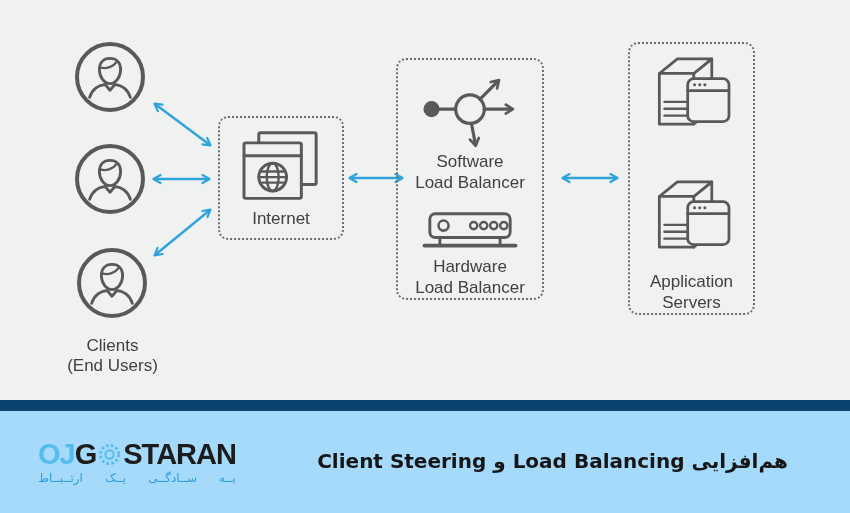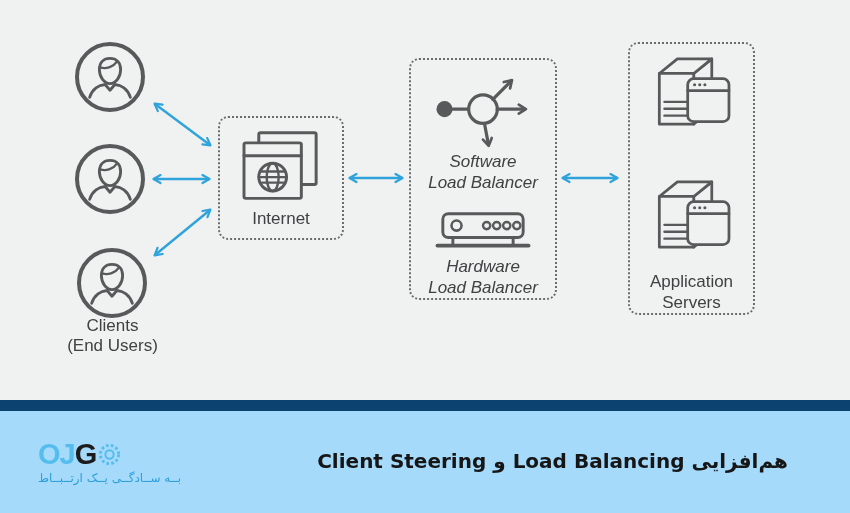--- a/index.html
+++ b/index.html
@@ -80,38 +80,38 @@
       <path class="st" d="M12 58c3-9.5 10.5-14 17.5-14.5l5.5 6.5 5.5-6.5c7 .5 14.5 5 17.5 14.5"></path>
     </svg>
   </div>
   <div class="client" style="left:77px;top:248px;">
     <svg viewBox="0 0 70 70">
       <path class="st" d="M35 14c-7.5 0-12 5-12 12.5 0 8.5 5.5 16 12 16s12-7.5 12-16C47 19 42.5 14 35 14z"></path>
       <path class="st" style="stroke-width:2.6" d="M24.5 24.5c6.5 1.5 14.5-1 18-6.5"></path>
       <path class="st" d="M12 58c3-9.5 10.5-14 17.5-14.5l5.5 6.5 5.5-6.5c7 .5 14.5 5 17.5 14.5"></path>
     </svg>
   </div>
-  <div class="abs lbl" style="left:25px;top:316px;width:175px;">Clients
+  <div class="abs lbl" style="left:25px;top:336px;width:175px;">Clients
 (End Users)</div>
 
   <div class="dotted-box" style="left:218px;top:116px;width:122px;height:120px;">
     <svg style="margin-top:11px;" width="86" height="74" viewBox="0 0 90 80">
       <rect class="st" x="21" y="4" width="62" height="56" rx="2"></rect>
       <rect class="st st-fill" x="5" y="15" width="62" height="60" rx="2"></rect>
       <line class="st" x1="5" y1="29" x2="67" y2="29"></line>
       <circle class="st" cx="36" cy="52" r="15"></circle>
       <ellipse class="st" style="stroke-width:2.6" cx="36" cy="52" rx="6.5" ry="15"></ellipse>
       <line class="st" style="stroke-width:2.6" x1="24" y1="46" x2="48" y2="46"></line>
       <line class="st" style="stroke-width:2.6" x1="21" y1="52" x2="51" y2="52"></line>
       <line class="st" style="stroke-width:2.6" x1="24.5" y1="58" x2="47.5" y2="58"></line>
     </svg>
     <div class="lbl" style="margin-top:6px;text-align:center;">Internet</div>
   </div>
 
-  <div class="dotted-box" style="left:409px;top:58px;width:144px;height:238px;font-style:italic;">
+  <div class="dotted-box" style="left:396px;top:58px;width:144px;height:238px;">
     <svg style="margin-top:8px;" width="106" height="86" viewBox="0 0 112 92">
       <circle class="st-solid" cx="13" cy="46" r="9"></circle>
       <line class="st" style="stroke-width:3.6" x1="22" y1="46" x2="39" y2="46"></line>
       <circle class="st st-fill" style="stroke-width:3.6" cx="56" cy="46" r="16"></circle>
       <line class="st" style="stroke-width:3.6" x1="67" y1="35" x2="87" y2="15" marker-end="url(#gh-end)"></line>
       <line class="st" style="stroke-width:3.6" x1="72" y1="46" x2="102" y2="46" marker-end="url(#gh-end)"></line>
       <line class="st" style="stroke-width:3.6" x1="58" y1="64" x2="62" y2="85" marker-end="url(#gh-end)"></line>
     </svg>
     <div class="lbl" style="margin-top:2px;">Software
 Load Balancer</div>
@@ -165,19 +165,20 @@
 
   <div class="abs" id="footer">
     <div id="logo-block">
       <div id="logo-line">
         <span class="logo-blue-txt">OJ</span>
           <span class="logo-dark-txt">G</span>
         <svg id="logo-gear" viewBox="0 0 30 30">
           <circle class="gear-stroke" cx="15" cy="15" r="11" stroke-width="3.4" stroke-dasharray="3.2 2.7"></circle>
           <circle class="gear-stroke" cx="15" cy="15" r="5" stroke-width="2.4"></circle>
         </svg>
+        <span class="logo-dark-txt">STARAN</span>
       </div>
       <div id="logo-tagline">بــه ســادگــی یــک ارتــبــاط</div>
     </div>
     <div id="caption">هم‌افزایی Load Balancing و Client Steering</div>
   </div>
 
 </div>
 
 </body></html>

